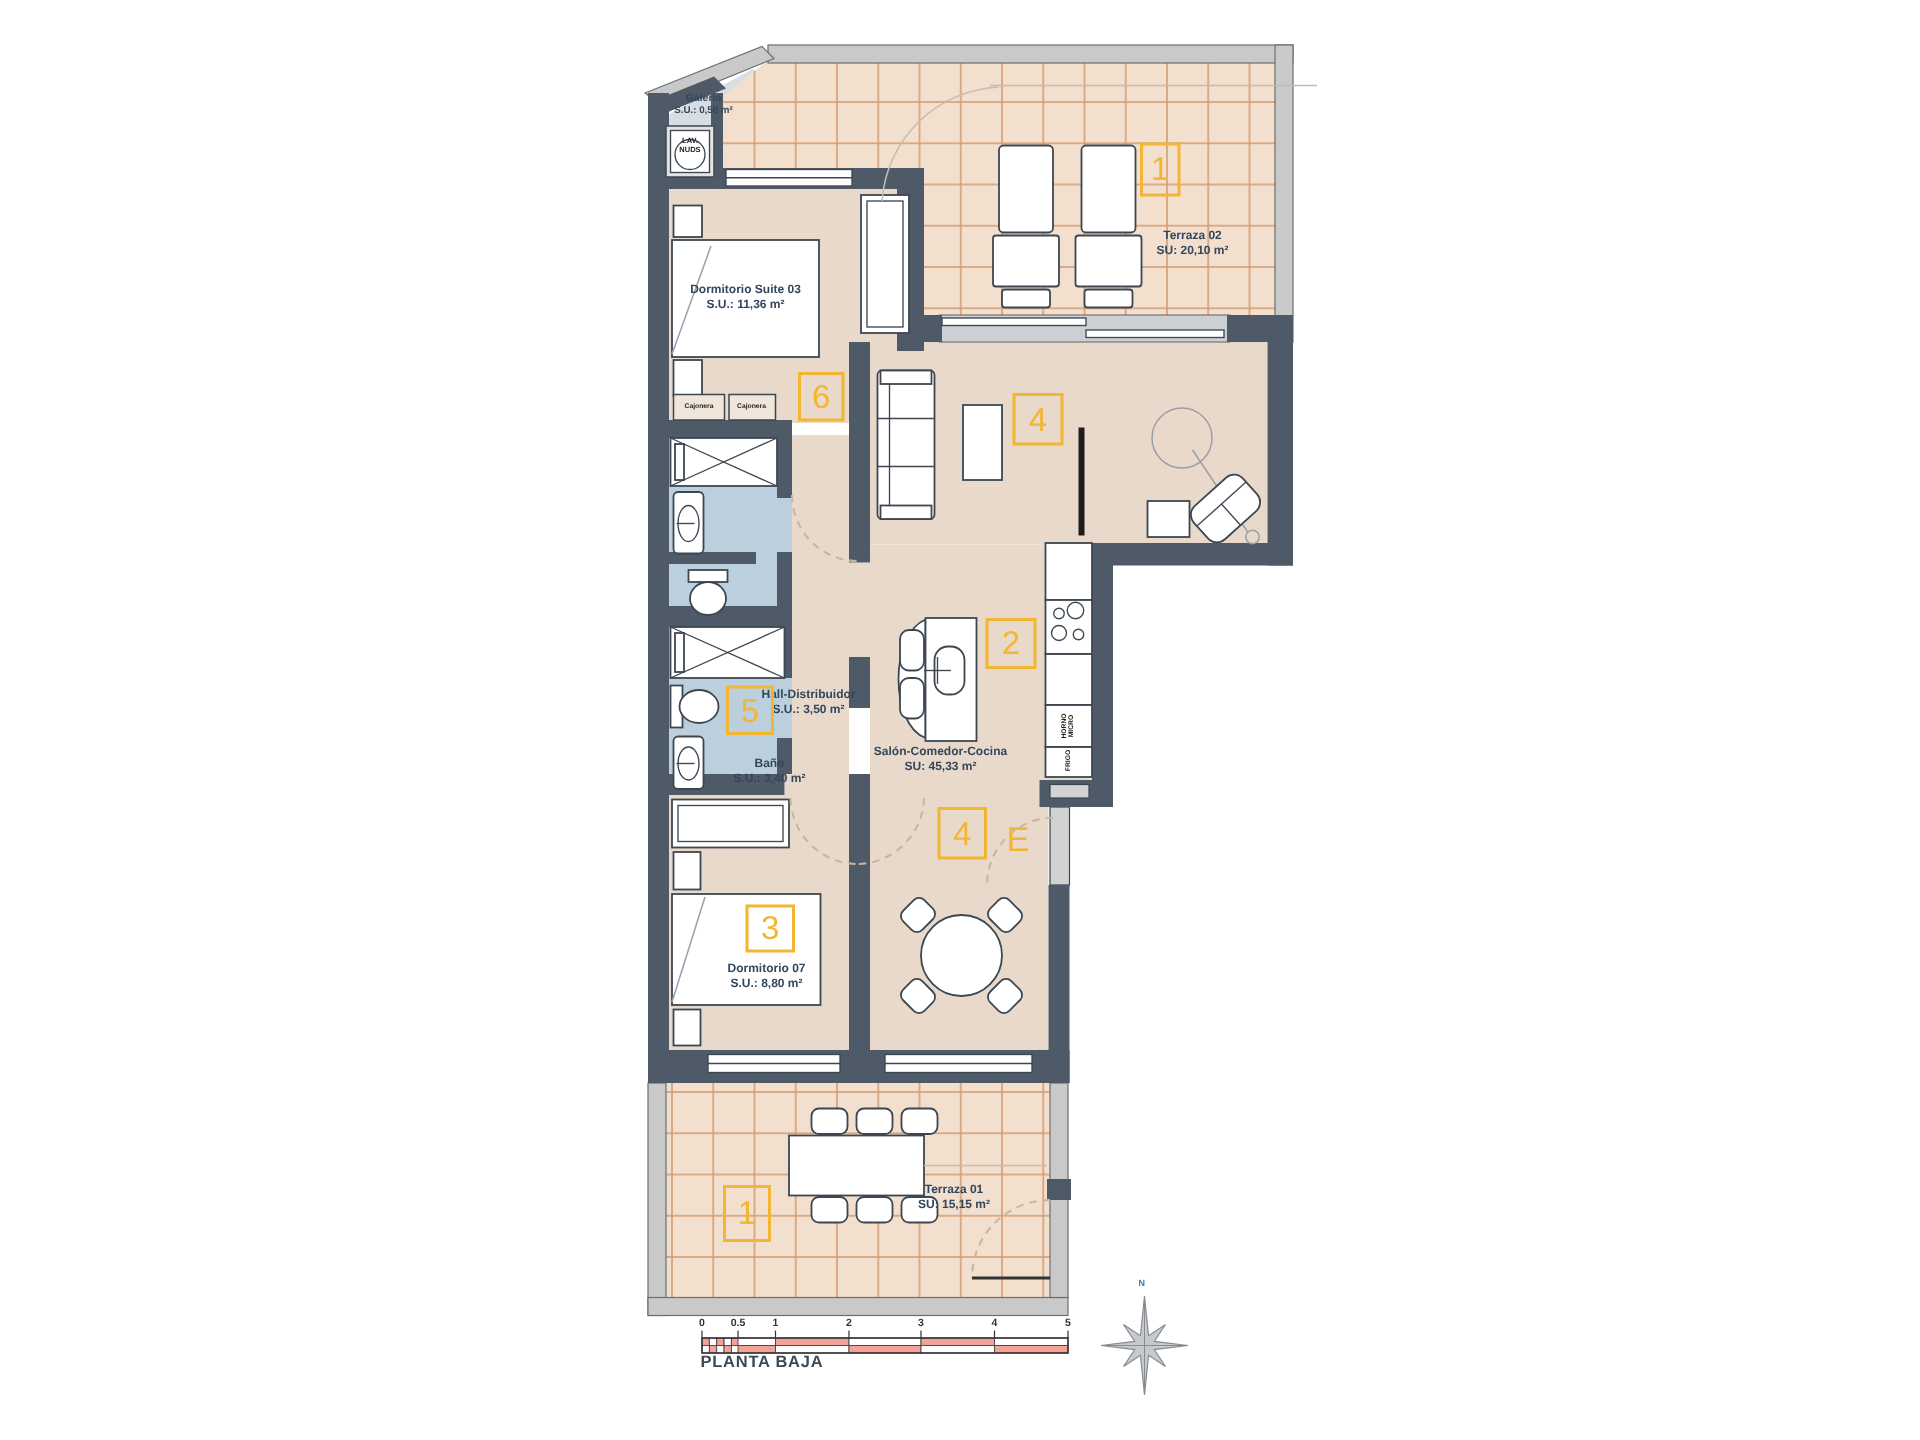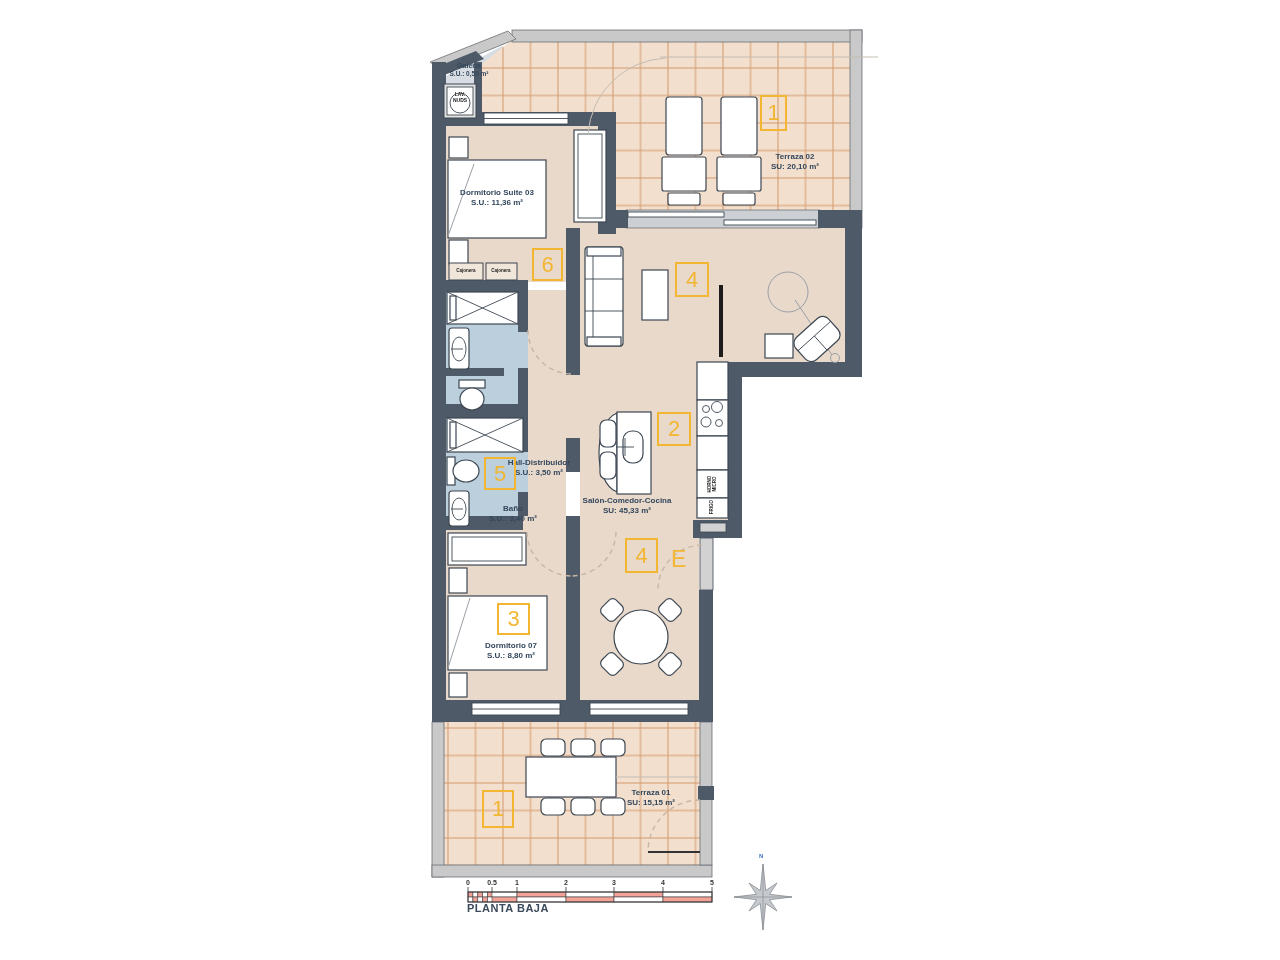--- a/index.html
+++ b/index.html
@@ -330,21 +330,21 @@
 <div class="lbl" style="left:627px;top:496px;">
   <div>Salón-Comedor-Cocina</div>
   <div class="area">SU: 45,33 m²</div>
 </div>
 
 <div class="lbl" style="left:511px;top:641px;">
   <div>Dormitorio 07</div>
   <div class="area">S.U.: 8,80 m²</div>
 </div>
 
-<div class="lbl" style="left:651px;top:788px;text-align:center;">
+<div class="lbl" style="left:636px;top:788px;text-align:center;">
   <div>Terraza 01</div>
   <div class="area">SU: 15,15 m²</div>
 </div>
 
 <div class="tiny" style="left:466px;top:268px;">Cajonera</div>
 <div class="tiny" style="left:501px;top:268px;">Cajonera</div>
 
 <div class="rot" style="left:712px;top:484px;">
   <div>HORNO</div>
   <div>MICRO</div>

